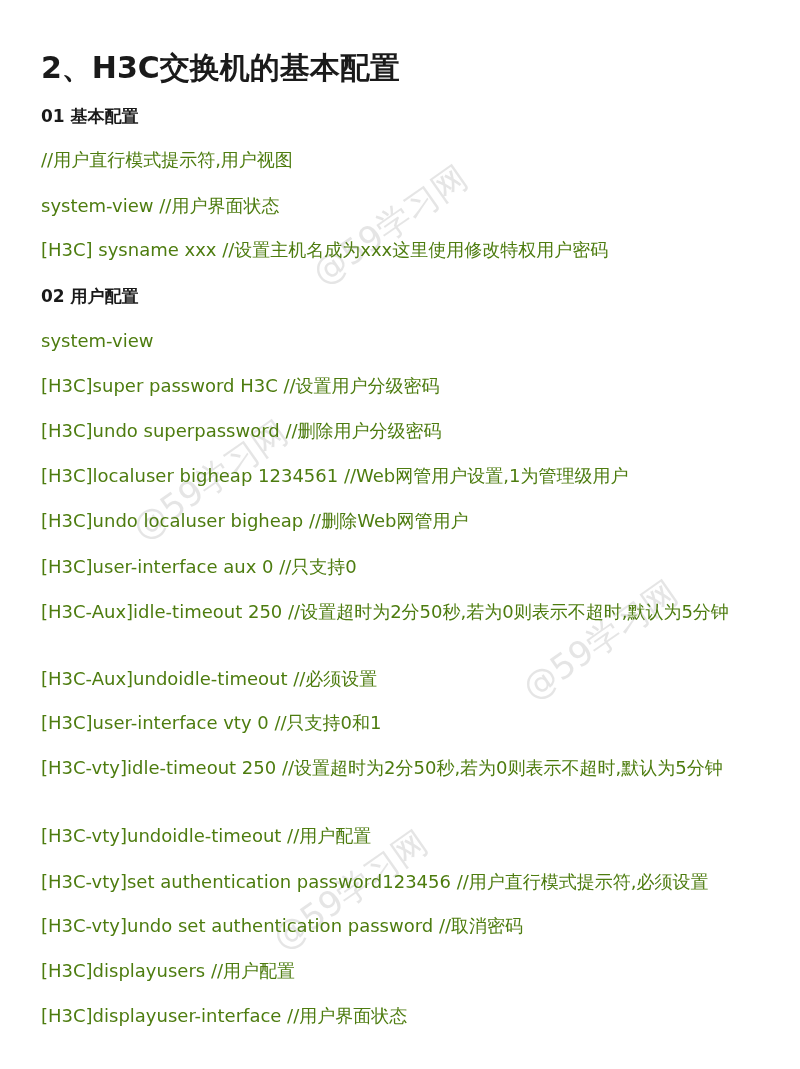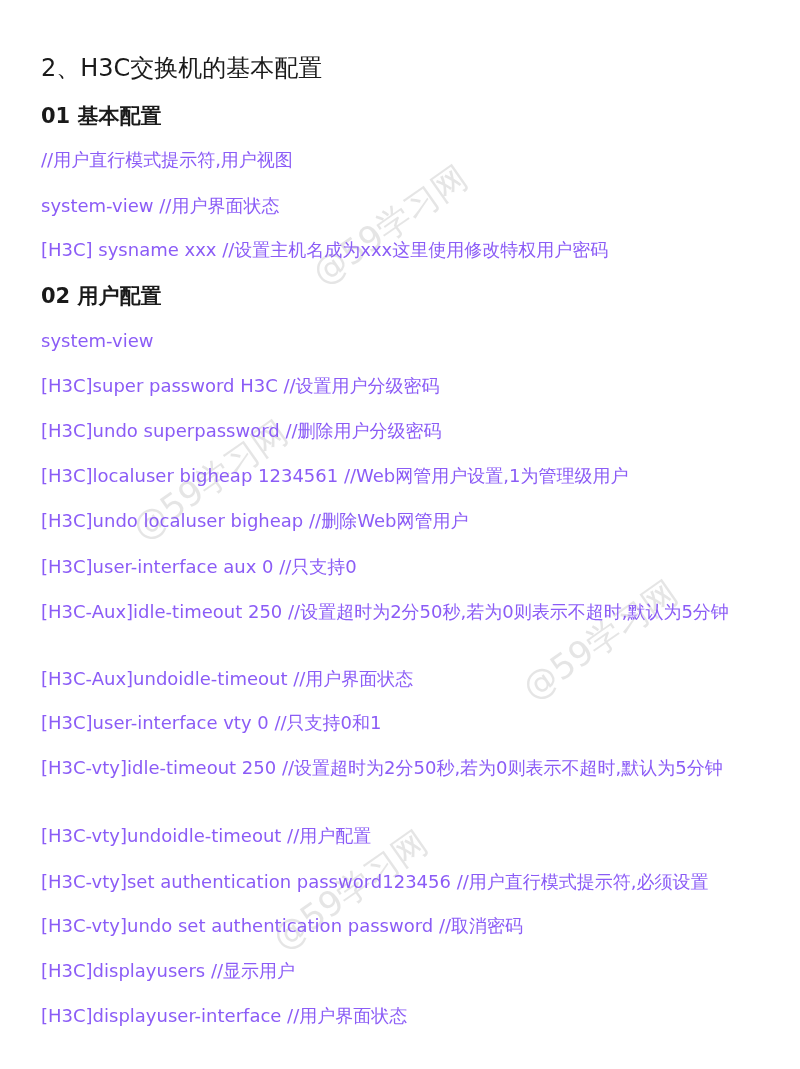--- a/index.html
+++ b/index.html
@@ -4,29 +4,29 @@
   <style>
     html, body { margin: 0; padding: 0; background: #ffffff; }
     body {
       width: 800px; height: 1069px; position: relative; overflow: hidden;
       font-family: "DejaVu Sans", "Liberation Sans", sans-serif;
       color: #1a1a1a;
     }
     .doc { position: absolute; left: 41px; top: 0; width: 720px; }
     .h1 {
       position: absolute; left: 0; top: 48px;
-      font-size: 24px; font-weight: normal; line-height: 40px; white-space: nowrap;
+      font-size: 30px; font-weight: bold; line-height: 40px; white-space: nowrap;
     }
     .h2 {
       position: absolute; left: 0;
-      font-size: 21px; font-weight: bold; line-height: 24px; white-space: nowrap;
+      font-size: 17px; font-weight: bold; line-height: 24px; white-space: nowrap;
     }
     .line {
       position: absolute; left: 0; width: 715px;
-      font-size: 18px; line-height: 24px; color: #8b5cf6;
+      font-size: 18px; line-height: 24px; color: #4d7c0f;
     }
     .watermark {
       position: absolute; font-size: 34px; color: rgba(180,180,180,0.35);
       transform: rotate(-35deg); transform-origin: left bottom; white-space: nowrap;
       pointer-events: none; font-family: "DejaVu Sans", sans-serif;
     }
   </style>
 </head>
 <body>
 
@@ -44,21 +44,21 @@
   <div class="line" style="top:238px">[H3C] sysname xxx //设置主机名成为xxx这里使用修改特权用户密码</div>
 
   <div class="h2" style="top:284px">02 用户配置</div>
   <div class="line" style="top:329px">system-view</div>
   <div class="line" style="top:374px">[H3C]super password H3C //设置用户分级密码</div>
   <div class="line" style="top:419px">[H3C]undo superpassword //删除用户分级密码</div>
   <div class="line" style="top:464px">[H3C]localuser bigheap 1234561 //Web网管用户设置,1为管理级用户</div>
   <div class="line" style="top:509px">[H3C]undo localuser bigheap //删除Web网管用户</div>
   <div class="line" style="top:555px">[H3C]user-interface aux 0 //只支持0</div>
   <div class="line" style="top:600px">[H3C-Aux]idle-timeout 250 //设置超时为2分50秒,若为0则表示不超时,默认为5分钟</div>
-  <div class="line" style="top:667px">[H3C-Aux]undoidle-timeout //用户界面状态</div>
+  <div class="line" style="top:667px">[H3C-Aux]undoidle-timeout //必须设置</div>
   <div class="line" style="top:711px">[H3C]user-interface vty 0 //只支持0和1</div>
   <div class="line" style="top:756px">[H3C-vty]idle-timeout 250 //设置超时为2分50秒,若为0则表示不超时,默认为5分钟</div>
   <div class="line" style="top:824px">[H3C-vty]undoidle-timeout //用户配置</div>
   <div class="line" style="top:870px">[H3C-vty]set authentication password123456 //用户直行模式提示符,必须设置</div>
   <div class="line" style="top:914px">[H3C-vty]undo set authentication password //取消密码</div>
-  <div class="line" style="top:959px">[H3C]displayusers //显示用户</div>
+  <div class="line" style="top:959px">[H3C]displayusers //用户配置</div>
   <div class="line" style="top:1004px">[H3C]displayuser-interface //用户界面状态</div>
 </div>
 
 </body></html>

